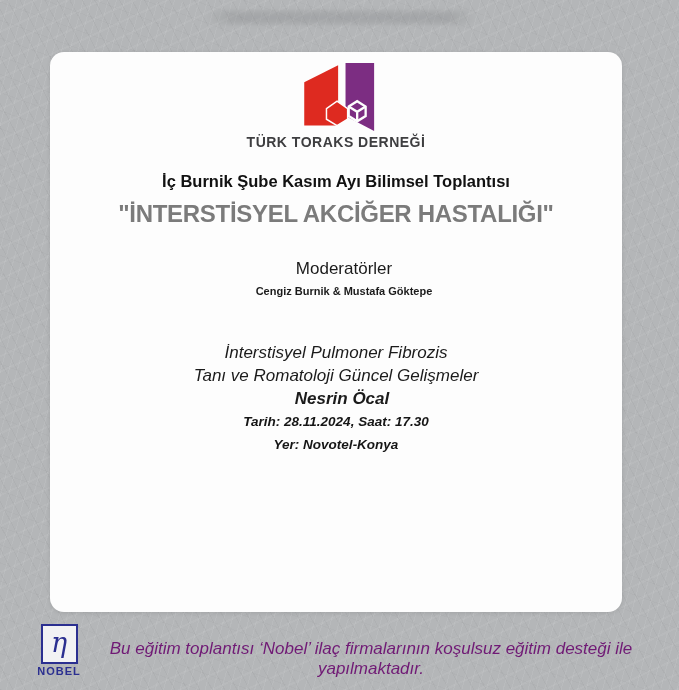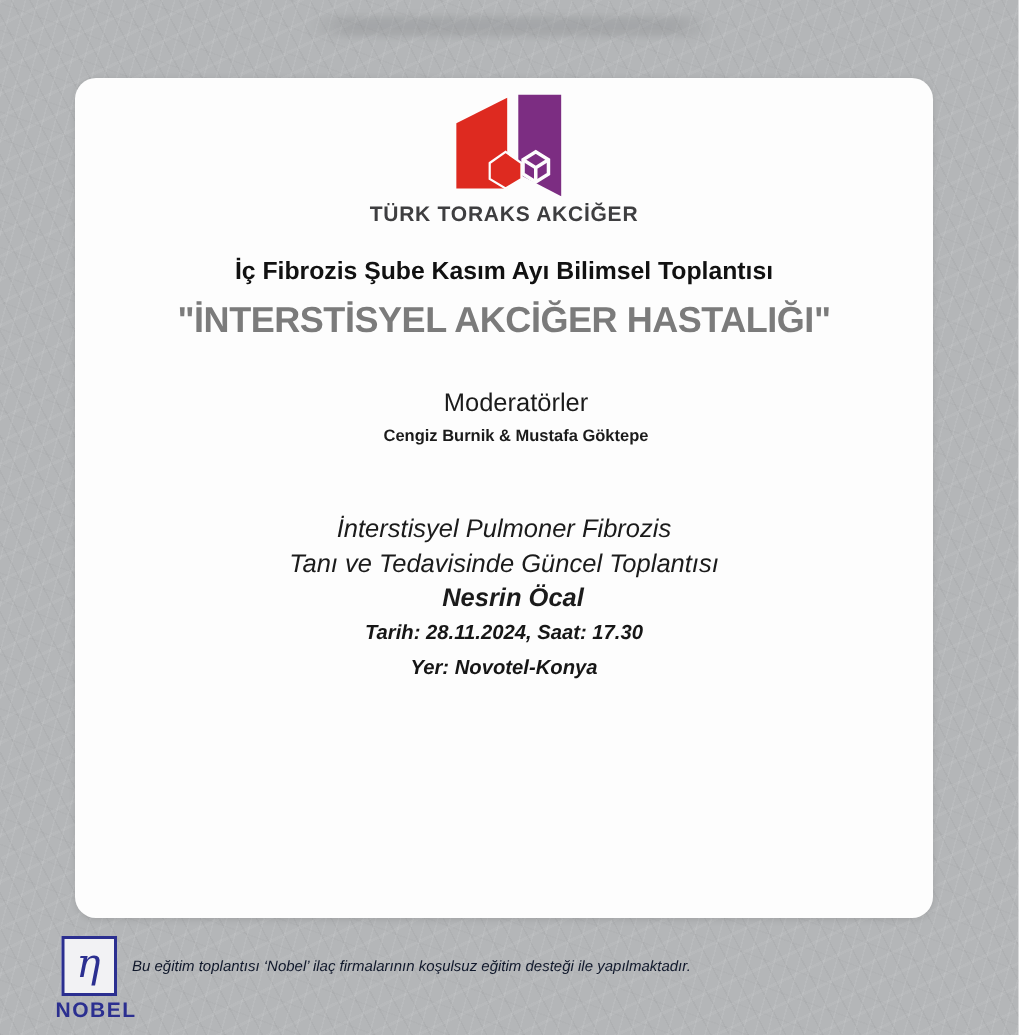--- a/index.html
+++ b/index.html
@@ -41,67 +41,67 @@
   .moderators .names { font-weight: bold; font-size: 11px; }
   .session { margin-top: 38px; font-size: 17px; line-height: 23px; font-style: italic; }
   .session + .session { margin-top: 24px; }
   .session .speaker { font-weight: bold; padding-left: 12px; }
   .event-info {
     font-size: 13.5px; font-weight: bold; font-style: italic;
     line-height: 23px; color: #161616;
   }
   .footer-note {
     position: absolute; left: 88px; top: 639px; width: 566px;
-    font-size: 10px; font-style: italic; color: #0f172a; 
+    font-size: 17px; font-style: italic; color: #701a75; text-align: center;
   }
   .nobel { position: absolute; left: 37px; top: 624px; width: 44px; text-align: center; }
   .nobel-box {
     width: 37px; height: 40px; margin: 0 auto;
     border: 2.5px solid #2b2f90; background: #f2f2f4;
     display: flex; align-items: center; justify-content: center;
   }
   .nobel-glyph {
     font-family: "DejaVu Serif", serif; font-style: italic;
     font-size: 27px; color: #2b2f90; line-height: 1; margin-top: -3px;
   }
   .nobel-label {
-    margin-top: 1px; font-size: 14px; font-weight: bold; color: #2b2f90;
+    margin-top: 1px; font-size: 11px; font-weight: bold; color: #2b2f90;
     letter-spacing: 1px;
   }
 </style>
 </head>
 <body>
 
 <div class="watermark"></div>
 
 <div class="card">
 
   <div class="logo-block">
     <svg width="82" height="72" viewBox="0 0 76 68" aria-hidden="true">
       <polygon points="8,20 40,4 40,61 8,61" fill="#de2a20"></polygon>
       <polygon points="47,2 74,2 74,66 47,52" fill="#7c2d82"></polygon>
       <polygon points="29,45 39,38 49,45 49,55 39,61 29,55" fill="#de2a20" stroke="#fdfdfd" stroke-width="1.4"></polygon>
       <polygon points="50,43 58,38 66,43 66,52 58,57 50,52" fill="none" stroke="#fdfdfd" stroke-width="2.2"></polygon>
       <path d="M50,43 L58,48 L66,43 M58,48 L58,57" fill="none" stroke="#fdfdfd" stroke-width="2.2"></path>
     </svg>
-    <div class="logo-label">TÜRK TORAKS AKCİĞER</div>
+    <div class="logo-label">TÜRK TORAKS DERNEĞİ</div>
   </div>
 
-  <div class="meeting-line">İç Fibrozis Şube Kasım Ayı Bilimsel Toplantısı</div>
+  <div class="meeting-line">İç Burnik Şube Kasım Ayı Bilimsel Toplantısı</div>
 
   <div class="main-title">"İNTERSTİSYEL AKCİĞER HASTALIĞI"</div>
 
   <div class="moderators">
     <div>Moderatörler</div>
     <div class="names">Cengiz Burnik &amp; Mustafa Göktepe</div>
   </div>
 
   <div class="session">
     <div>İnterstisyel Pulmoner Fibrozis</div>
-    <div>Tanı ve Tedavisinde Güncel Toplantısı</div>
+    <div>Tanı ve Romatoloji Güncel Gelişmeler</div>
     <div class="speaker">Nesrin Öcal</div>
   </div>
 
 
   <div class="event-info">
     <div>Tarih: 28.11.2024,  Saat: 17.30</div>
     <div>Yer:  Novotel-Konya</div>
   </div>
 
 </div>

